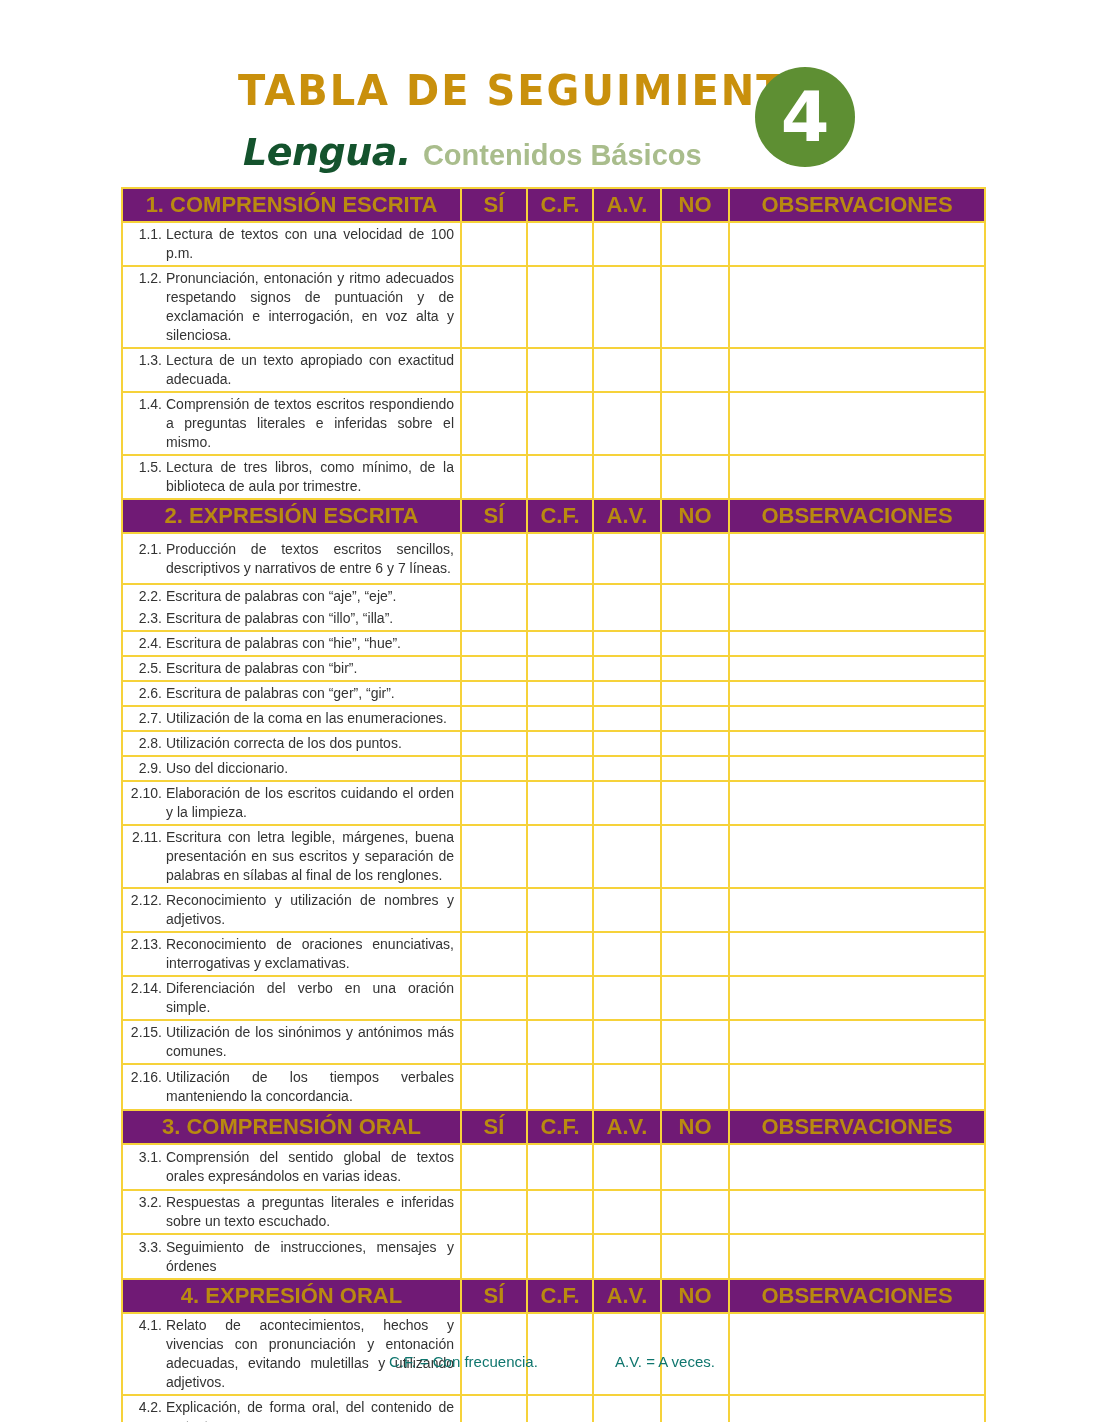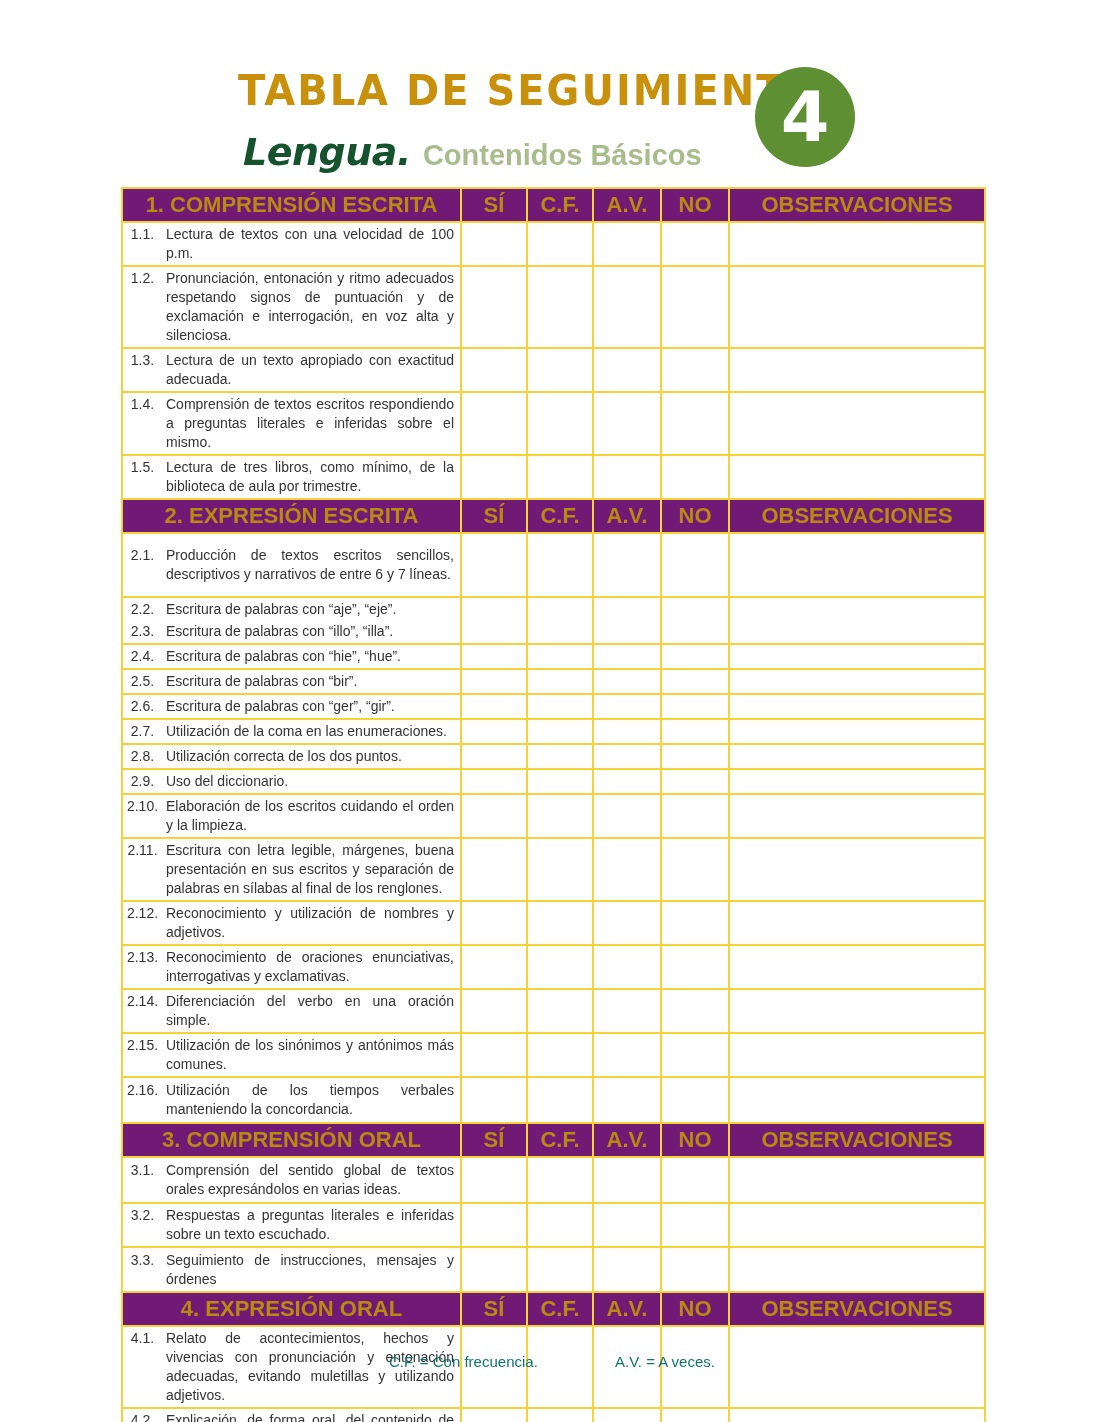--- a/index.html
+++ b/index.html
@@ -9,21 +9,21 @@
     .subtitle .subj { font-family: "DejaVu Sans", sans-serif; font-weight: bold; font-size: 38px; color: #14532d; letter-spacing: -0.5px; font-style: italic; }
     .subtitle .rest { font-family: "Liberation Sans", sans-serif; font-weight: bold; font-size: 29px; color: #a9bd8c; margin-left: 12px; }
     .badge { position: absolute; left: 755px; top: 67px; width: 100px; height: 100px; border-radius: 50%; background: #5e8f33; color: #fff; font-family: "DejaVu Sans", sans-serif; font-weight: bold; font-size: 70px; line-height: 100px; text-align: center; }
     table.grid { position: absolute; left: 121px; top: 187px; width: 863px; border-collapse: collapse; table-layout: fixed; }
     table.grid td { border: 2px solid #f6d23a; padding: 0; vertical-align: middle; }
     col.c-item { width: 339px; } col.c-si { width: 66px; } col.c-cf { width: 66px; } col.c-av { width: 68px; } col.c-no { width: 68px; } col.c-obs { width: 256px; }
     tr.head td { background: #701a75; color: #b98a10; font-weight: bold; font-size: 22px; text-align: center; height: 32px; }
     tr.head td.sec { font-size: 22px; }
     td.item { font-size: 14px; color: #333; line-height: 19px; padding: 2px 6px 2px 0 !important; }
     .item-inner { display: flex; }
-    .num { width: 43px; flex: 0 0 43px; text-align: center; padding-right: 4px; box-sizing: border-box; }
+    .num { width: 43px; flex: 0 0 43px; text-align: right; padding-right: 4px; box-sizing: border-box; }
     .txt { flex: 1; text-align: justify; }
     .legend { position: absolute; top: 1353px; font-size: 15px; color: #0f766e; }
   </style>
 </head>
 <body>
 
 <div class="title">TABLA DE SEGUIMIENTO</div>
 <div class="subtitle">
   <span class="subj">Lengua.</span><span class="rest">Contenidos Básicos</span>
 </div>
@@ -113,21 +113,21 @@
         <td></td>
       </tr>
       <tr class="head">
         <td class="sec">2. EXPRESIÓN ESCRITA</td>
         <td>SÍ</td>
         <td>C.F.</td>
         <td>A.V.</td>
         <td>NO</td>
         <td>OBSERVACIONES</td>
       </tr>
-      <tr style="height: 64px; margin-top: 28px;">
+      <tr style="height: 51px; margin-top: 28px;">
         <td class="item">
           <div class="item-inner">
             <span class="num">2.1.</span>
             <span class="txt">Producción de textos escritos sencillos, descriptivos y narrativos de entre 6 y 7 líneas.</span>
           </div>
         </td>
         <td></td>
         <td></td>
         <td></td>
         <td></td>

